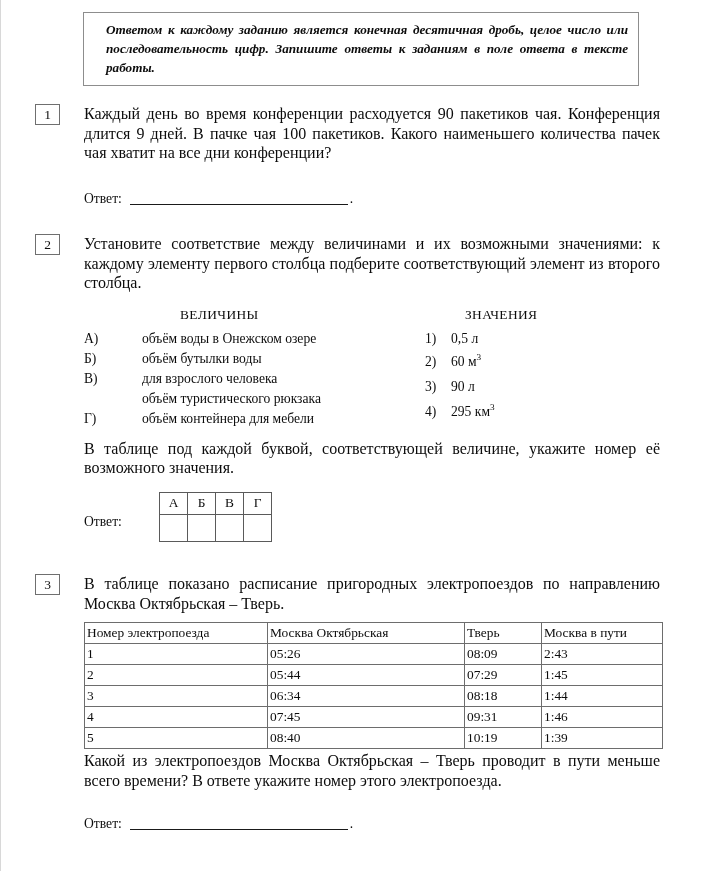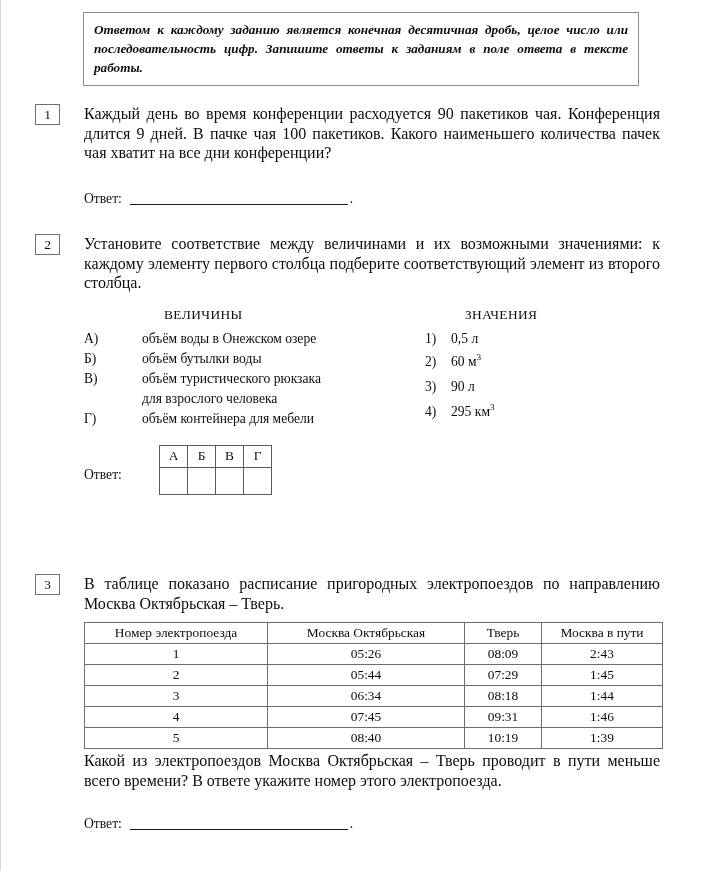--- a/index.html
+++ b/index.html
@@ -24,21 +24,21 @@
   }
 
   
   .instruction-box {
     position: absolute;
     left: 82px;
     top: 12px;
     width: 556px;
     box-sizing: border-box;
     border: 1px solid #8d8d8d;
-    padding: 7px 10px 8px 10px;
+    padding: 7px 10px 8px 22px;
     background: #fff;
   }
   .instruction-text {
     font-weight: bold;
     font-style: italic;
     font-size: 13.2px;
     line-height: 19px;
     text-align: justify;
     text-align-last: left;
     margin: 0;
@@ -93,21 +93,21 @@
   .answer-dot { font-size: 13.6px; }
 
   
   .match-heads {
     position: relative;
     height: 22px;
     font-size: 13.4px;
   }
   .match-head-left {
     position: absolute;
-    left: 80px;
+    left: 96px;
     letter-spacing: 0.4px;
   }
   .match-head-right {
     position: absolute;
     left: 381px;
     letter-spacing: 0.4px;
     text-align: right;
   }
   .match-cols {
     position: relative;
@@ -174,21 +174,21 @@
 
   
   table.schedule {
     border-collapse: collapse;
     width: 578px;
     table-layout: fixed;
   }
   table.schedule th,
   table.schedule td {
     border: 1px solid #6d6d6d;
-    text-align: center;
+    text-align: left;
     font-size: 13.4px;
     font-weight: normal;
     height: 20px;
     padding: 0 2px;
     line-height: 18px;
   }
   .col-a { width: 183px; }
   .col-b { width: 197px; }
   .col-c { width: 77px; }
   .col-d { width: 121px; }
@@ -234,22 +234,22 @@
           </div>
           <div class="mitem">
             <span class="mkey">Б)</span>
             <span class="mval">
                 <span class="cont">объём бутылки воды</span>
               </span>
           </div>
           <div class="mitem">
             <span class="mkey">В)</span>
             <span class="mval">
+              <span class="cont">для взрослого человека</span>
               <span class="cont">объём туристического рюкзака</span>
-              <span class="cont">для взрослого человека</span>
             </span>
           </div>
           <div class="mitem">
             <span class="mkey">Г)</span>
             <span class="mval">
                 <span class="cont">объём контейнера для мебели</span>
               </span>
           </div>
         </div>
 
@@ -266,20 +266,21 @@
             <span class="vkey">3)</span>
             <span><span>90</span>&nbsp;<span>л</span><sup></sup></span>
           </div>
           <div class="vitem" style="line-height:25px;">
             <span class="vkey">4)</span>
             <span><span>295</span>&nbsp;<span>км</span><sup>3</sup></span>
           </div>
         </div>
       </div>
 
+      <p class="ptext" style="margin-top:8px;">В таблице под каждой буквой, соответствующей величине, укажите номер её возможного значения.</p>
 
       <div class="abvg-wrap" style="margin-top:14px;">
         <span class="abvg-label">Ответ:</span>
         <table class="abvg">
           <tbody>
               <tr>
             <td>А</td>
             <td>Б</td>
             <td>В</td>
             <td>Г</td>

